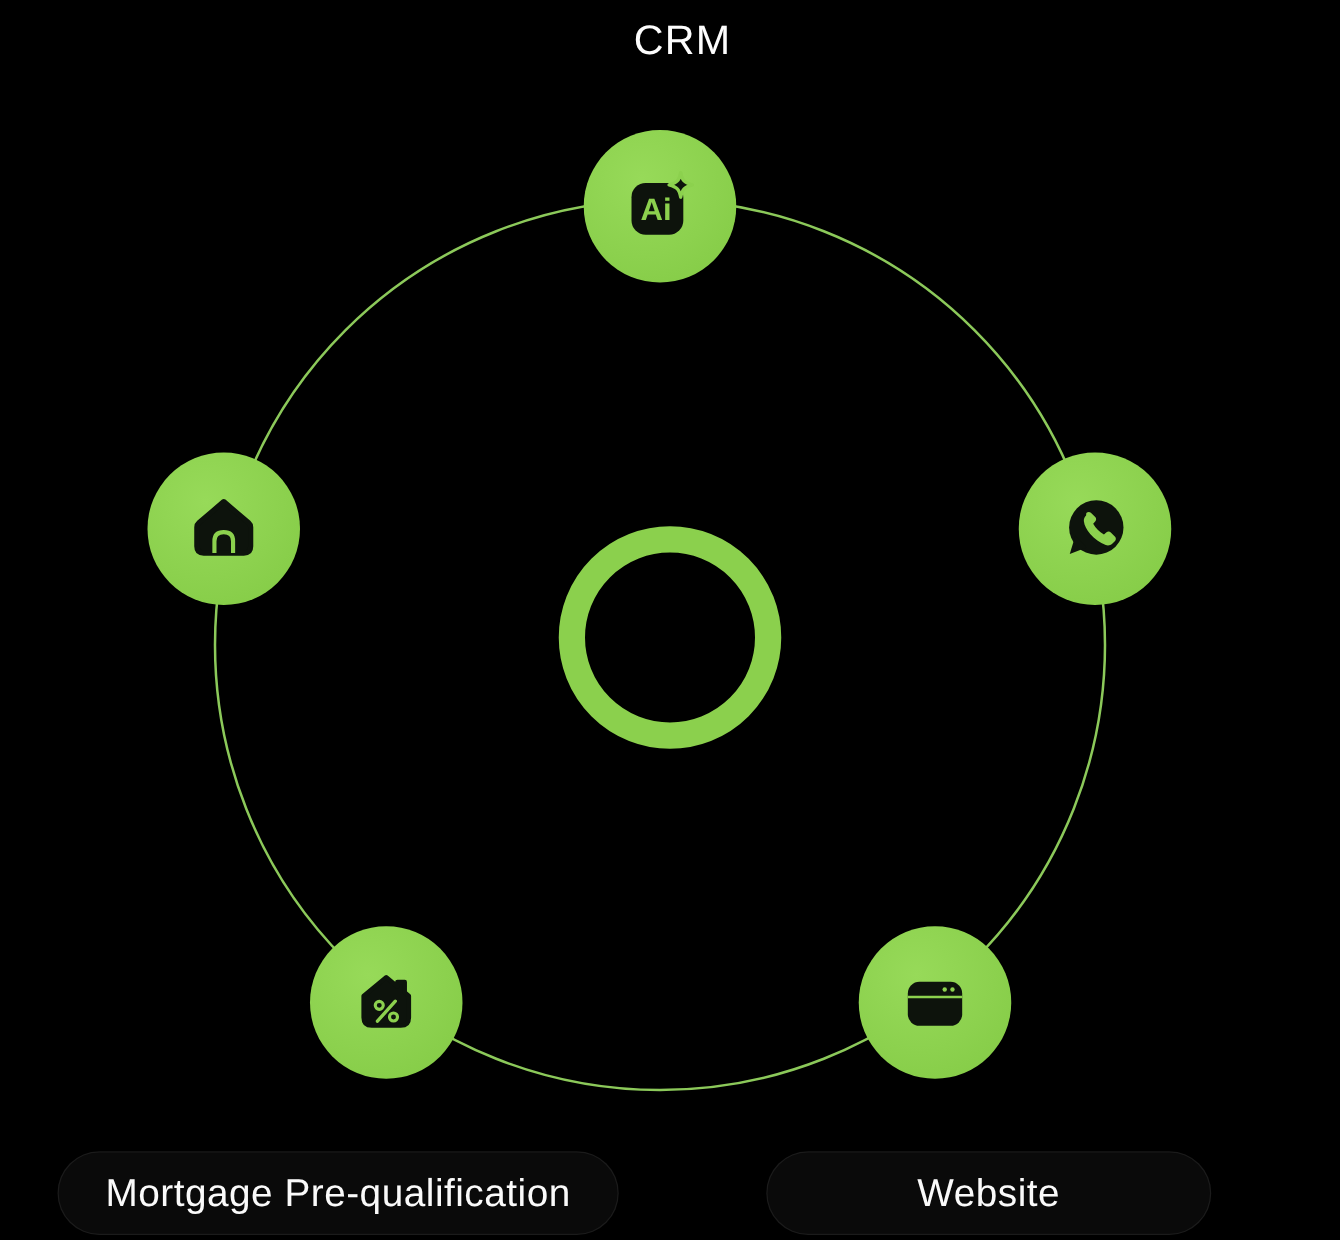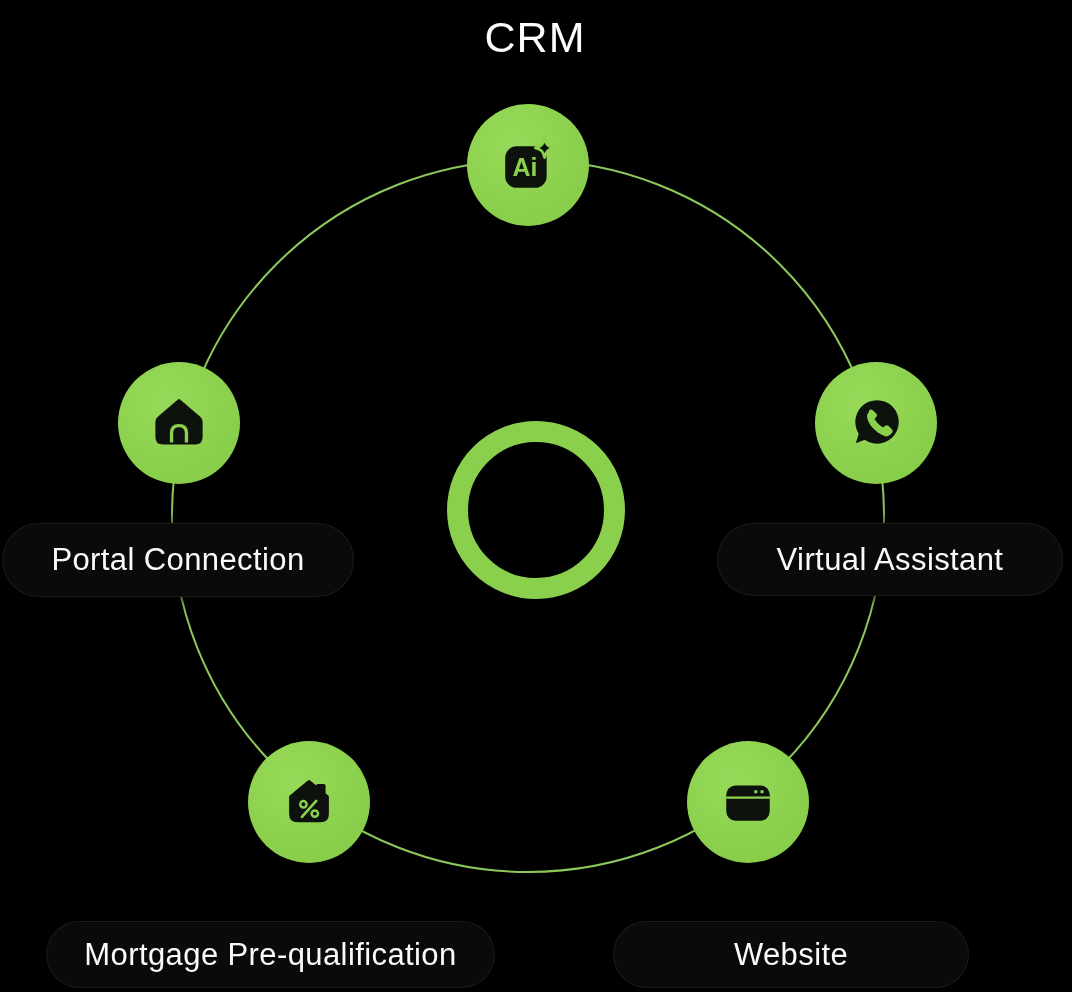--- a/index.html
+++ b/index.html
@@ -7,24 +7,24 @@
   .stage {
     position: relative;
     width: 1072px;
     height: 992px;
     background: #000;
     overflow: hidden;
     font-family: "Liberation Sans", sans-serif;
   }
   .page-title {
     position: absolute;
-    left: 435px; top: 13px; width: 200px;
+    left: 446px; top: 13px; width: 200px;
     text-align: center;
     color: #fdfdfd;
-    font-size: 43px;
+    font-size: 33px;
     font-weight: 500;
     letter-spacing: 1px;
   }
   
   .orbit-circle {
     position: absolute;
     left: 171px; top: 159px;
     width: 714px; height: 714px;
     border: 2px solid #8cc95a;
     border-radius: 50%;
@@ -122,27 +122,21 @@
 
   <div class="node node-website">
     <svg width="58" height="58" viewBox="0 0 56 56">
       <rect x="7" y="12" width="42" height="34" rx="9" fill="#0d130c"></rect>
       <line x1="7" y1="23.8" x2="49" y2="23.8" stroke="#8cd14e" stroke-width="2"></line>
       <circle cx="35.5" cy="18" r="1.7" fill="#8cd14e"></circle>
       <circle cx="41.5" cy="18" r="1.7" fill="#8cd14e"></circle>
     </svg>
   </div>
 
-  <div class="pill pill-portal">
-    <span>Portal Connection</span>
-  </div>
 
-  <div class="pill pill-virtual">
-    <span>Virtual Assistant</span>
-  </div>
 
   <div class="pill pill-mortgage">
     <span>Mortgage Pre-qualification</span>
   </div>
 
   <div class="pill pill-website">
     <span>Website</span>
   </div>
 
 </div>

